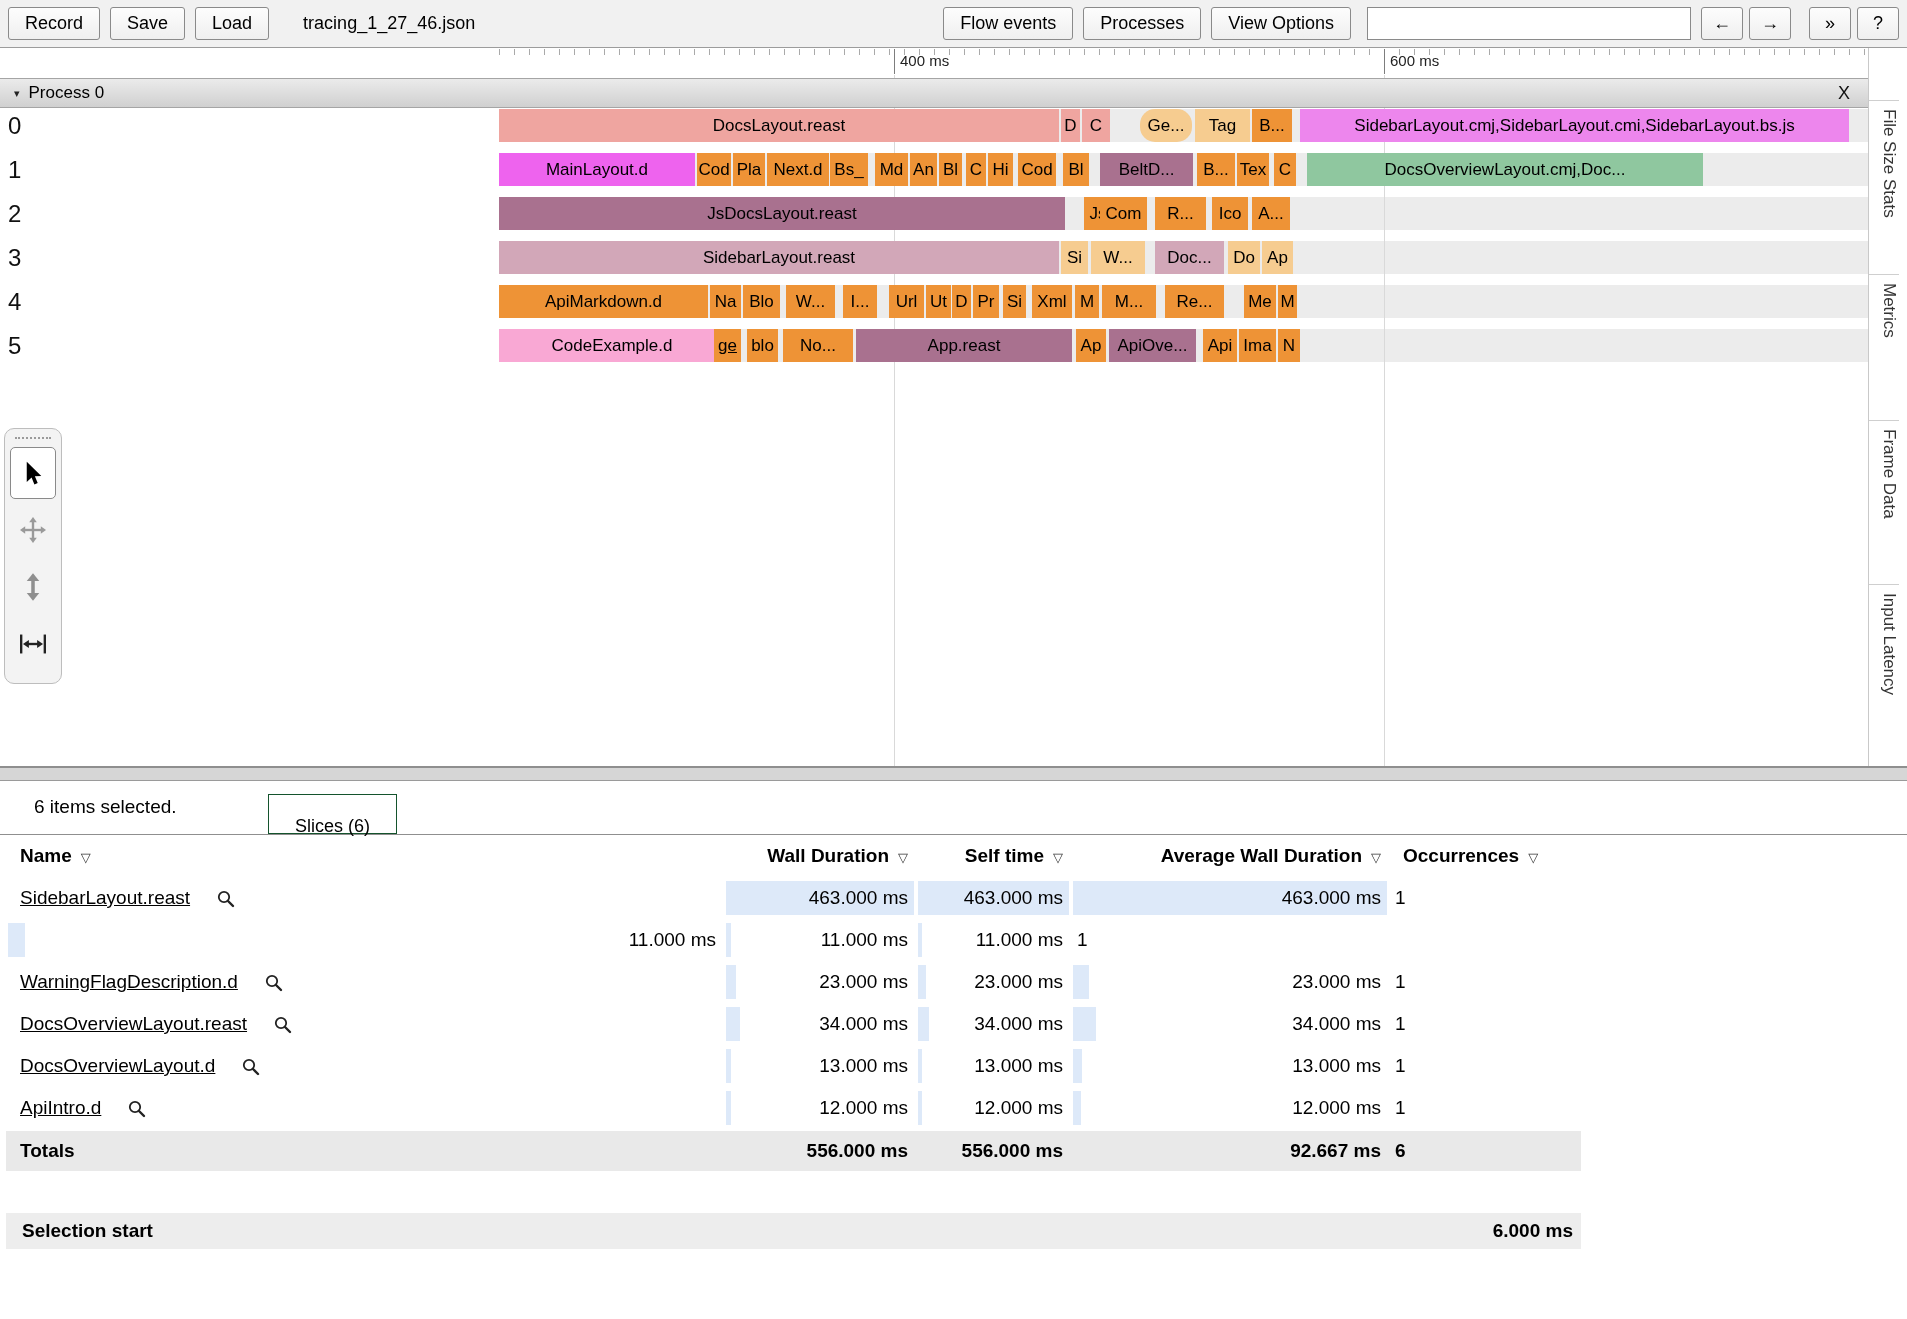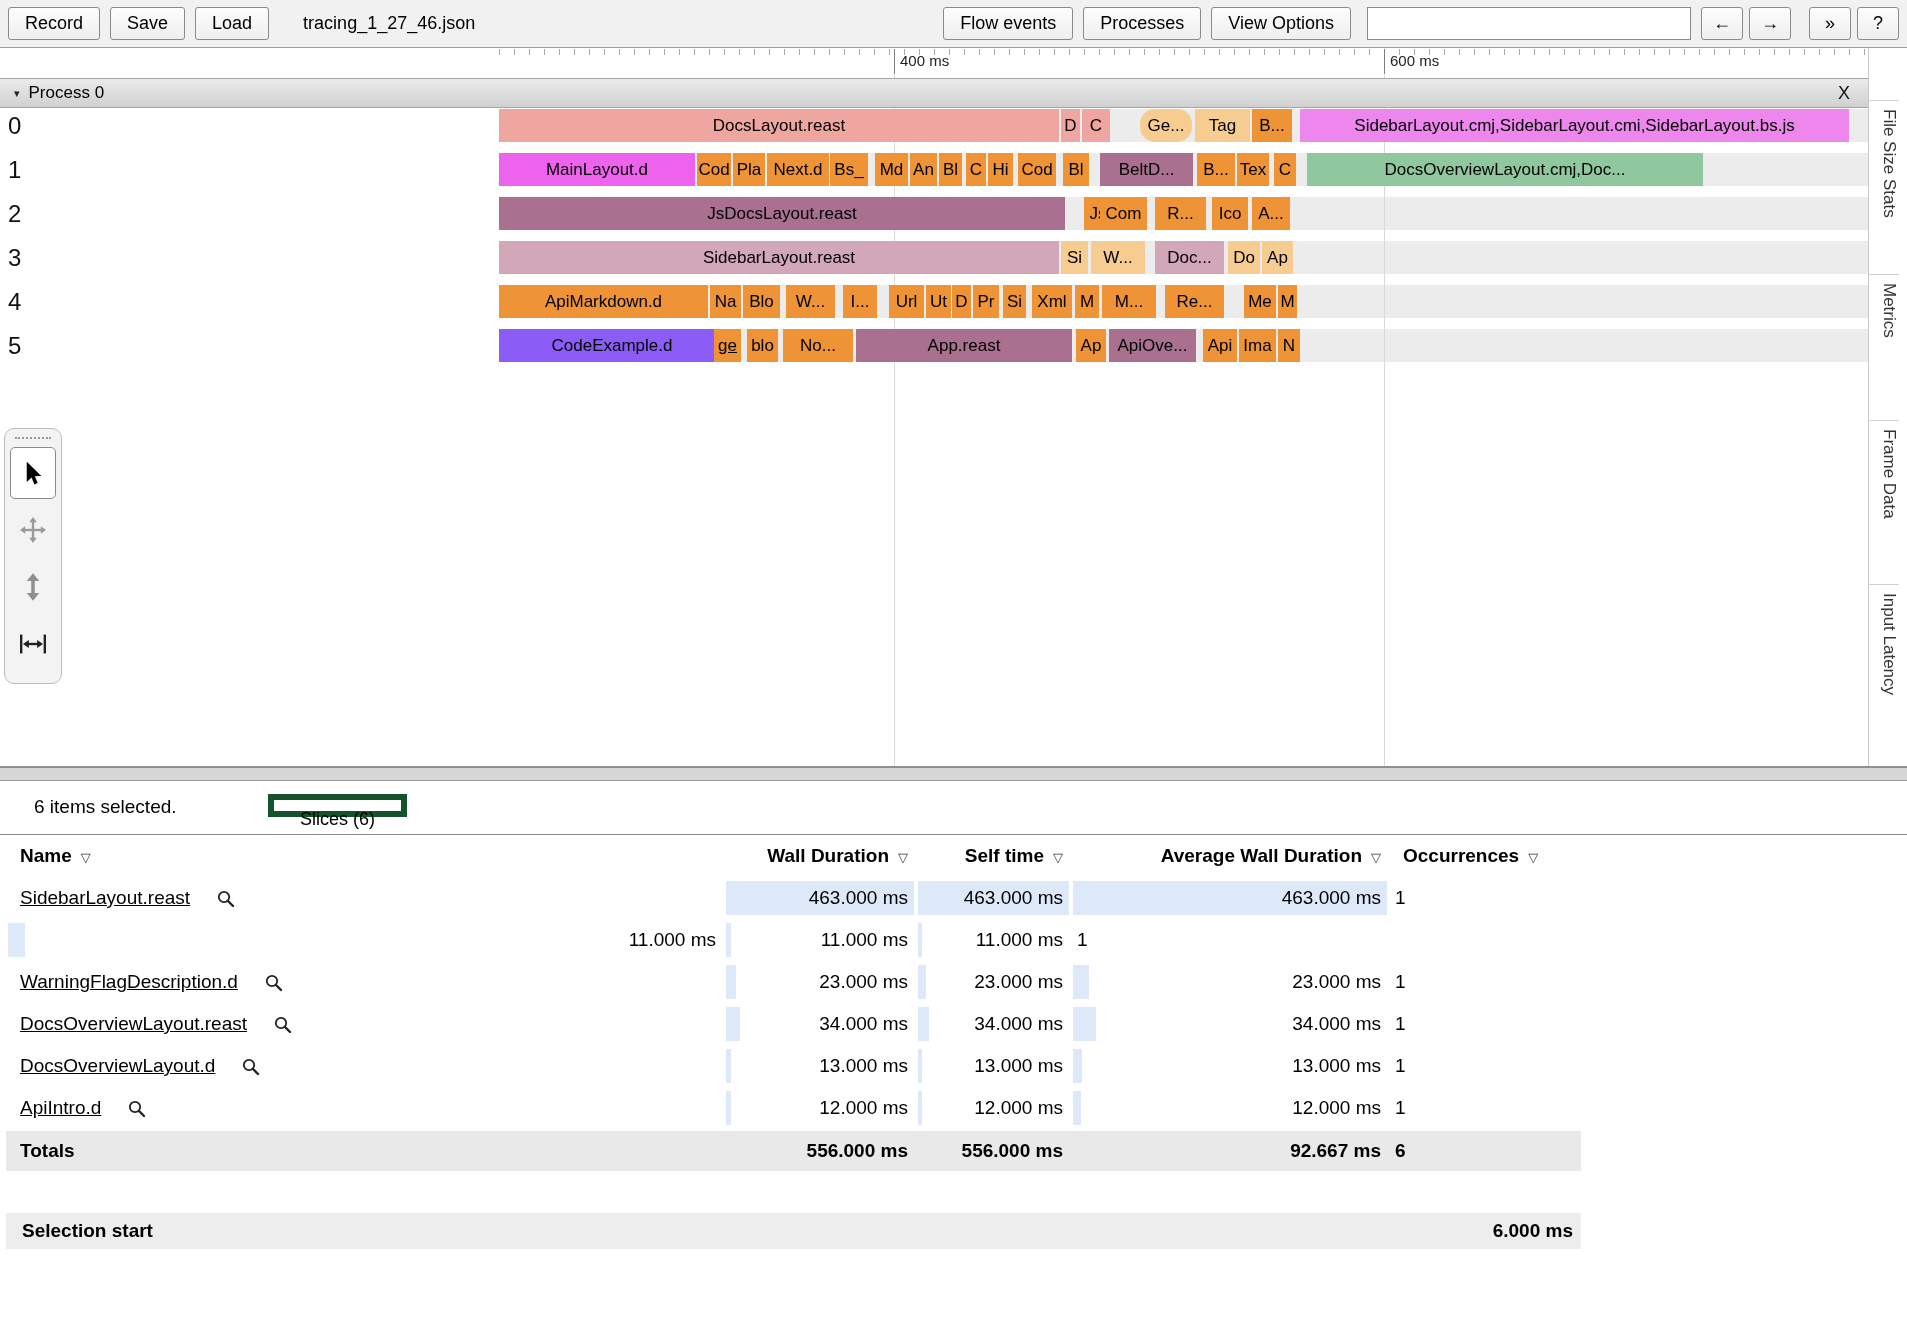--- a/index.html
+++ b/index.html
@@ -50,21 +50,21 @@
   .side-tab:nth-of-type(3){height:164px}
   .side-tab:nth-of-type(4){height:182px}
 
   
   .splitter{height:15px;background:#d6d6d6;border-top:2px solid #8f8f8f;border-bottom:1px solid #9a9a9a}
 
   
   .analysis{height:538px;background:#fff;font-size:19px}
   .an-header{position:relative;margin-top:9px;height:45px;border-bottom:1px solid #8f8f8f}
   .an-selected{position:absolute;left:34px;top:6px;font-weight:normal}
-  .an-tab{position:absolute;left:268px;top:4px;height:23px;padding:0 26px;background:#fff;border:6px solid #14532d;font-size:18px;line-height:38px}
+  .an-tab{position:absolute;left:268px;top:4px;height:40px;padding:12px 26px;background:#fff;border:1px solid #14532d;font-size:18px;line-height:38px}
   .an-table{width:1575px;margin-left:6px}
   .thead,.trow,.totals{display:grid;grid-template-columns:718px 192px 155px 318px 192px;align-items:center}
   .thead{height:42px;font-weight:bold}
   .hc{display:flex;align-items:center;gap:9px;padding:0 8px 0 14px}
   .hc.r{justify-content:flex-end;padding-right:8px}
   .tri{font-size:13px;color:#333;font-weight:normal;position:relative;top:1px}
   .trow{height:42px}
   .name-cell{display:flex;align-items:center;gap:26px;padding-left:14px}
   .name-link{text-decoration:underline;color:#000;cursor:pointer}
   .mag{display:inline-flex}
@@ -188,21 +188,21 @@
           <div class="slice" title="M" style="left: 576px; width: 24px; background: rgb(238, 147, 54);">M</div>
           <div class="slice" title="M..." style="left: 603px; width: 54px; background: rgb(238, 147, 54);">M...</div>
           <div class="slice" title="Re..." style="left: 666px; width: 59px; background: rgb(238, 147, 54);">Re...</div>
           <div class="slice" title="Me" style="left: 745px; width: 32px; background: rgb(238, 147, 54);">Me</div>
           <div class="slice" title="M" style="left: 779px; width: 19px; background: rgb(238, 147, 54);">M</div>
         </div>
       </div>
       <div class="track-row">
         <div class="row-label">5</div>
         <div class="row-strip">
-          <div class="slice" title="CodeExample.d" style="left: 0px; width: 226px; background: #8b5cf6;">CodeExample.d</div>
+          <div class="slice" title="CodeExample.d" style="left: 0px; width: 226px; background: #f9a8d4;">CodeExample.d</div>
           <div class="slice" title="ge" style="left: 215px; width: 27px; background: rgb(238, 147, 54); text-decoration: underline;">ge</div>
           <div class="slice" title="blo" style="left: 248px; width: 31px; background: rgb(238, 147, 54);">blo</div>
           <div class="slice" title="No..." style="left: 284px; width: 70px; background: rgb(238, 147, 54);">No...</div>
           <div class="slice" title="App.reast" style="left: 357px; width: 216px; background: rgb(169, 113, 143);">App.reast</div>
           <div class="slice" title="Ap" style="left: 577px; width: 30px; background: rgb(238, 147, 54);">Ap</div>
           <div class="slice" title="ApiOve..." style="left: 610px; width: 87px; background: rgb(169, 113, 143);">ApiOve...</div>
           <div class="slice" title="Api" style="left: 704px; width: 34px; background: rgb(238, 147, 54);">Api</div>
           <div class="slice" title="Ima" style="left: 740px; width: 37px; background: rgb(238, 147, 54);">Ima</div>
           <div class="slice" title="N" style="left: 779px; width: 22px; background: rgb(238, 147, 54);">N</div>
         </div>

